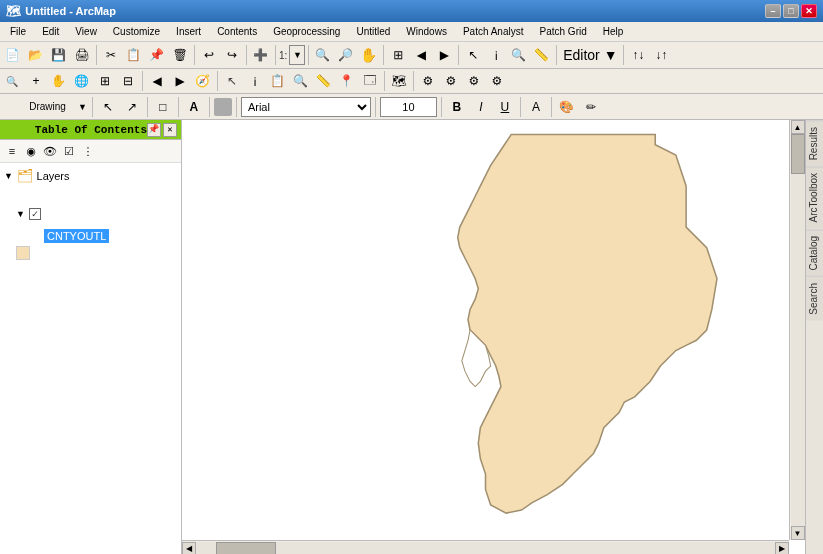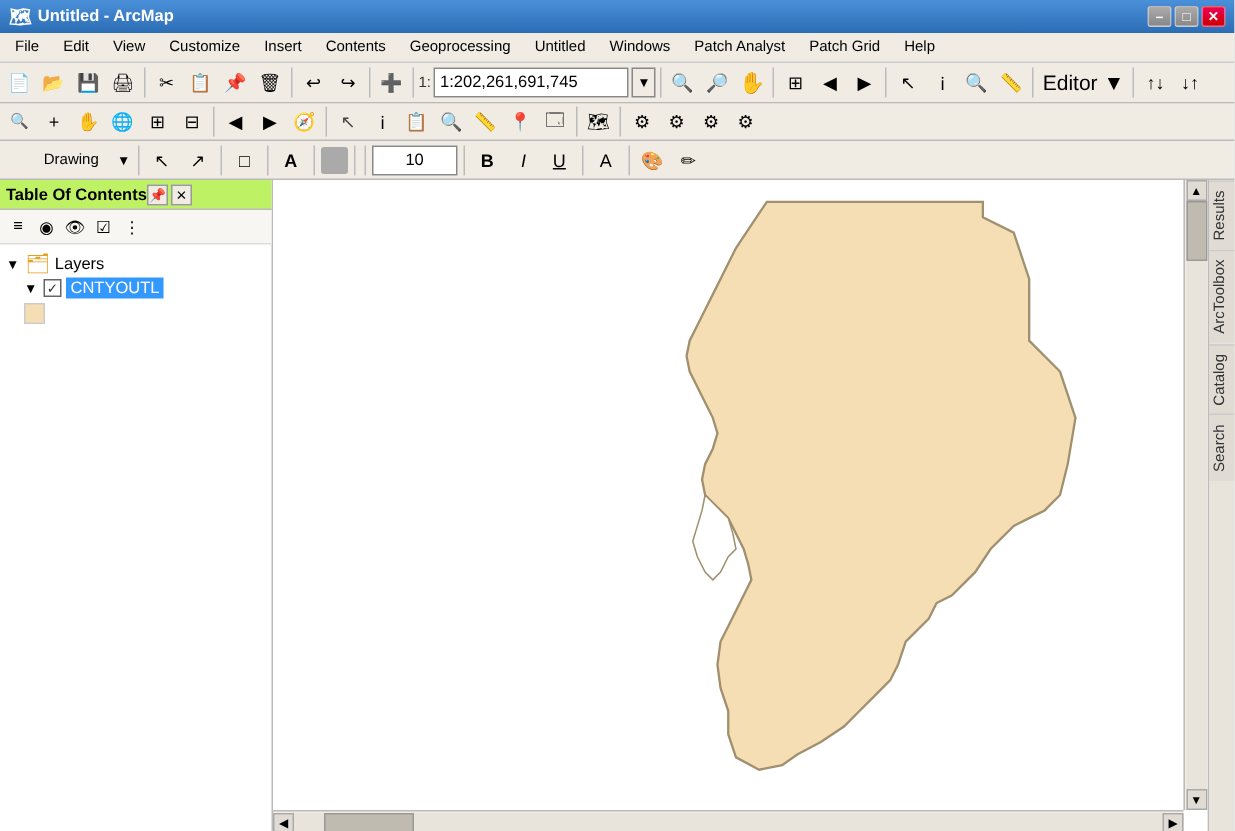--- a/index.html
+++ b/index.html
@@ -103,27 +103,28 @@
 
     
     .toc-panel {
       width: 182px;
       border-right: 1px solid #bbb;
       background: white;
       display: flex;
       flex-direction: column;
     }
     .toc-header {
-      background: #bef264;
+      background: #84cc16;
       border-bottom: 1px solid #bbb;
       padding: 2px 4px;
       display: flex;
       align-items: center;
-      justify-content: flex-start;
+      justify-content: flex-end;
       height: 20px;
+      font-family: Liberation Mono, monospace;
     }
     .toc-title { font-size: 11px; font-weight: bold; }
     .toc-controls { display: flex; gap: 2px; }
     .toc-ctrl-btn {
       width: 14px; height: 14px; font-size: 9px; border: 1px solid #999;
       background: #f0ece4; cursor: pointer; display: flex; align-items: center; justify-content: center;
     }
     .toc-toolbar {
       display: flex; align-items: center; gap: 1px; padding: 2px 3px;
       border-bottom: 1px solid #ddd; background: #f8f6f2;
@@ -140,21 +141,21 @@
     .toc-expand-btn { font-size: 9px; width: 10px; }
     .toc-layer-row {
       display: flex; align-items: center; gap: 3px; padding: 1px 2px 1px 14px;
     }
     .toc-checkbox {
       width: 12px; height: 12px; border: 1px solid #666; background: white;
       display: flex; align-items: center; justify-content: center; cursor: pointer; flex-shrink: 0;
     }
     .toc-checkbox.checked::after { content: '✓'; font-size: 9px; color: #333; }
     .toc-layer-name {
-      background: #3399ff; color: white; padding: 1px 3px; font-size: 11px; cursor: pointer;
+      background: #3399ff; color: white; padding: 1px 3px; font-size: 11px; cursor: pointer; margin-top: 44px;
     }
     .toc-symbol {
       width: 14px; height: 14px; background: #f5deb3; border: 1px solid #ccc; margin-left: 14px; margin-top: 2px;
     }
     .folder-icon { font-size: 13px; color: #e8a020; }
 
     
     .map-area {
       flex: 1;
       background: white;
@@ -256,21 +257,20 @@
     <div class="tb-btn">🗑</div>
     <div class="toolbar-sep"></div>
     <div class="tb-btn">↩</div>
     <div class="tb-btn">↪</div>
     <div class="toolbar-sep"></div>
     <div class="tb-btn">➕</div>
     <div class="toolbar-sep"></div>
 
     <div class="scale-box">
       <span style="font-size:10px; color:#333;">1:</span>
-      <input class="scale-input" type="text" value="1:202,261,691,745" style="">
       <div class="scale-dropdown">▼</div>
     </div>
     <div class="toolbar-sep"></div>
     <div class="tb-btn">🔍</div>
     <div class="tb-btn">🔎</div>
     <div class="tb-btn" style="font-size:14px;">✋</div>
     <div class="toolbar-sep"></div>
     <div class="tb-btn">⊞</div>
     <div class="tb-btn">◀</div>
     <div class="tb-btn">▶</div>
@@ -323,20 +323,23 @@
   <div class="toolbar-sep"></div>
   <div class="tb-btn">↖</div>
   <div class="tb-btn">↗</div>
   <div class="toolbar-sep"></div>
   <div class="tb-btn">□</div>
   <div class="toolbar-sep"></div>
   <div class="tb-btn" style="font-weight:bold;">A</div>
   <div class="toolbar-sep"></div>
   <div class="tb-btn" style="background:#aaa; width:18px; height:18px;"></div>
   <div class="toolbar-sep"></div>
+  <select class="font-select">
+    <option>Arial</option>
+  </select>
   <div class="toolbar-sep"></div>
   <input class="font-size-input" value="10" type="text" style="">
   <div class="toolbar-sep"></div>
   <div class="tb-btn" style="font-weight:bold;">B</div>
   <div class="tb-btn" style="font-style:italic;">I</div>
   <div class="tb-btn" style="text-decoration:underline;">U</div>
   <div class="toolbar-sep"></div>
   <div class="tb-btn">A</div>
   <div class="toolbar-sep"></div>
   <div class="tb-btn">🎨</div>

